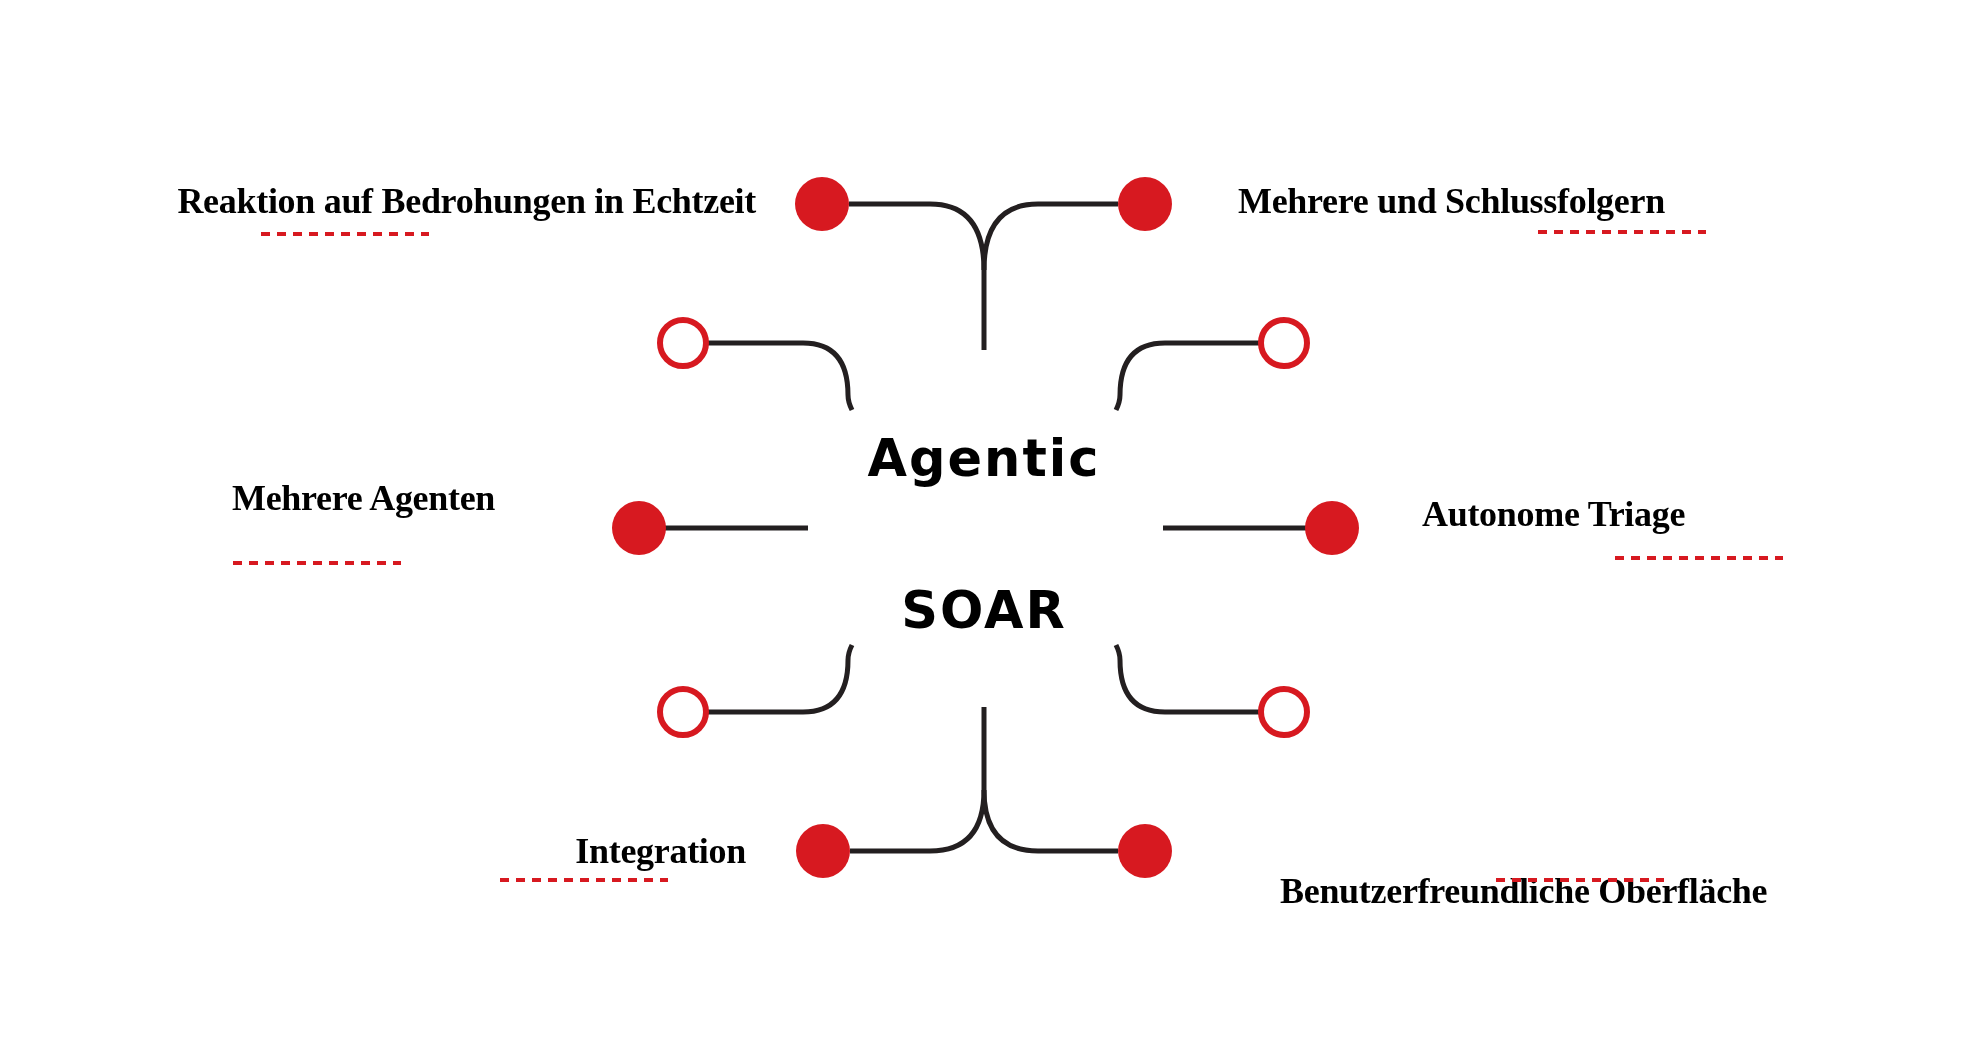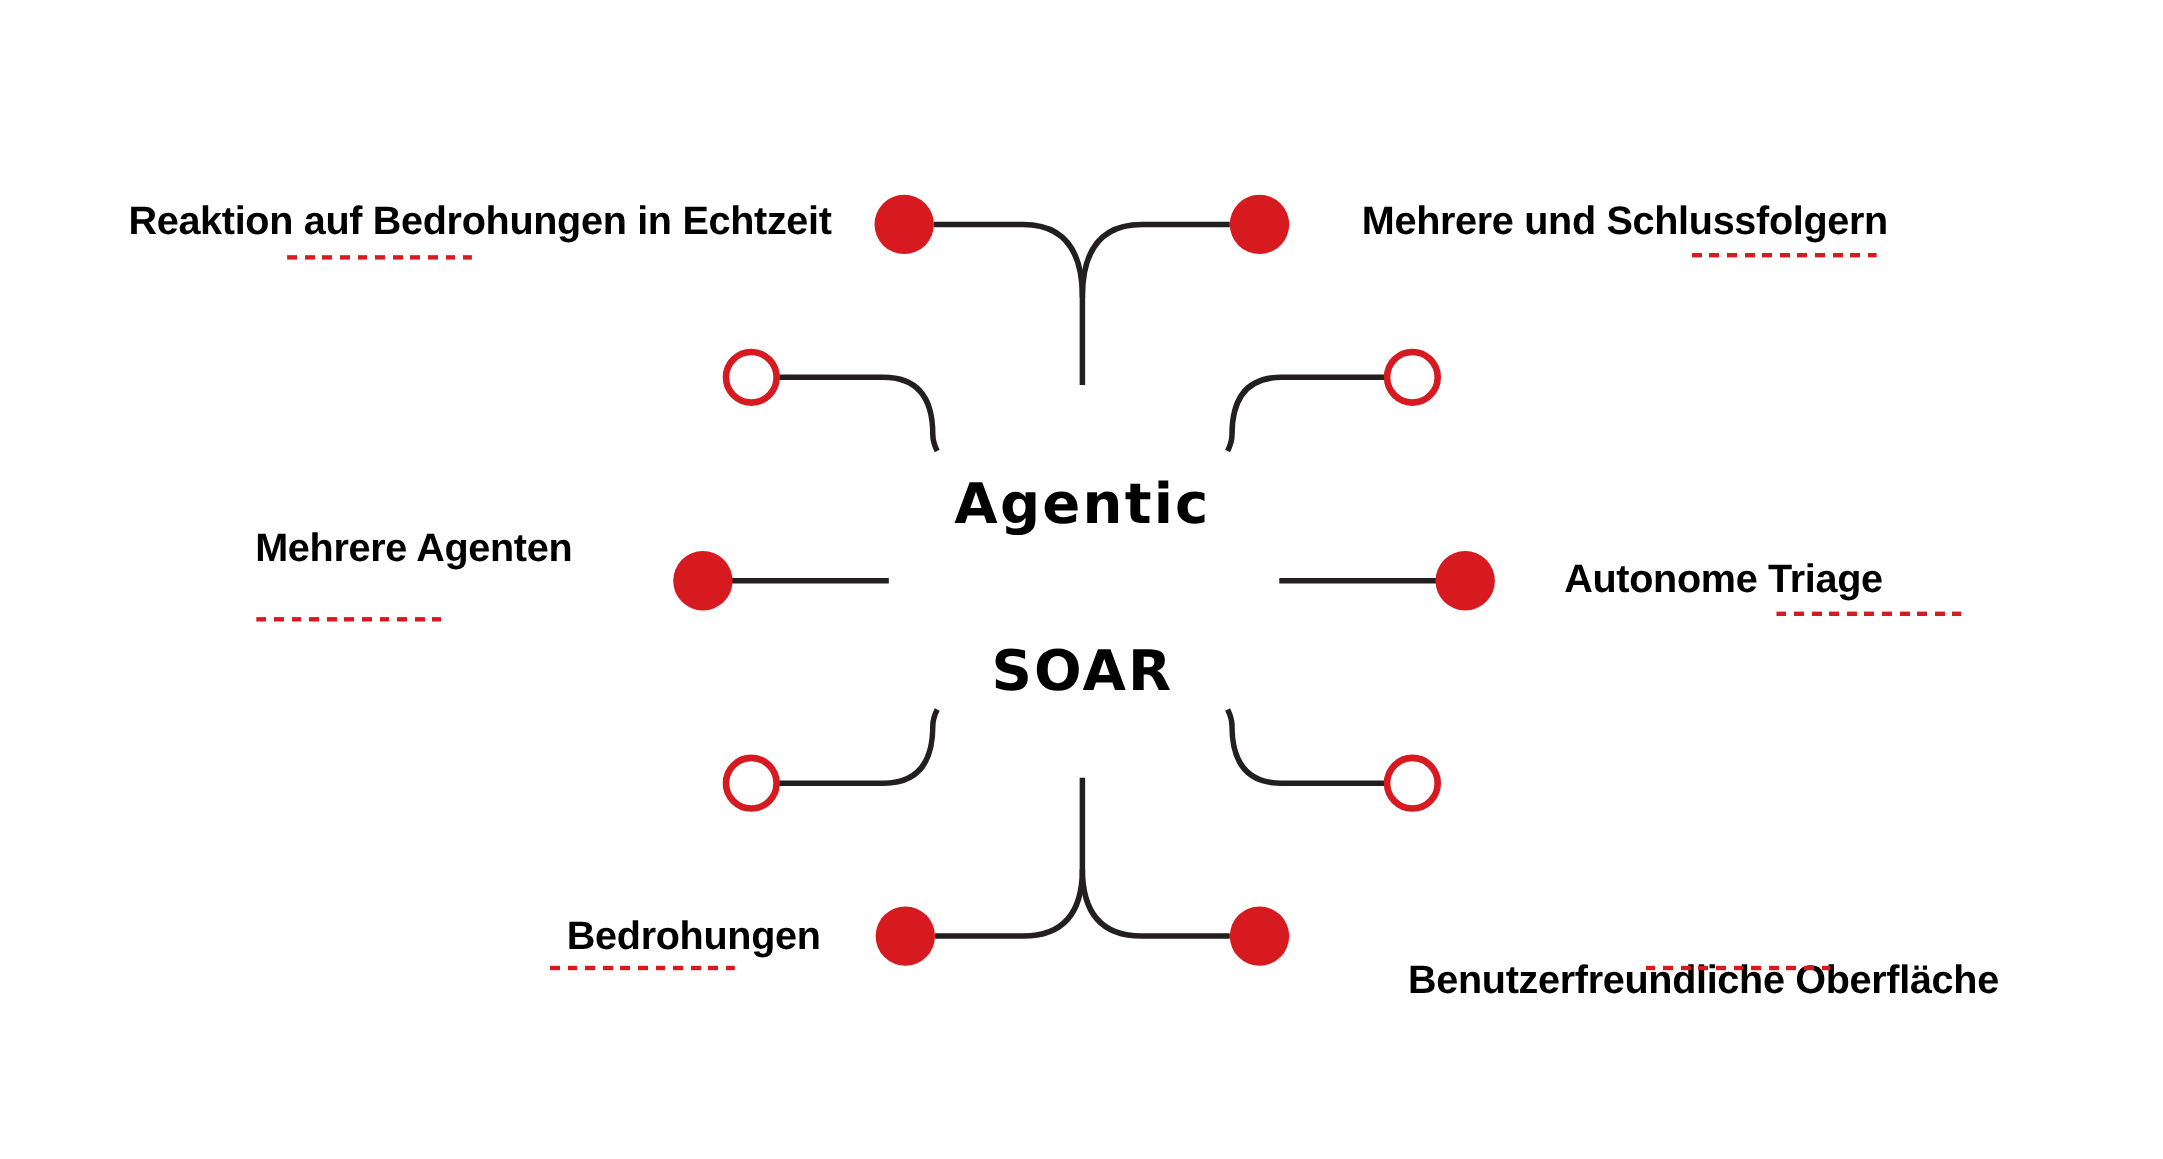--- a/index.html
+++ b/index.html
@@ -1,19 +1,19 @@
 <!DOCTYPE html>
 <html><head>
   <meta charset="utf-8">
   <style>
     html, body { margin: 0; padding: 0; background: #ffffff; }
     body { width: 1966px; height: 1054px; position: relative; overflow: hidden;
            font-family: "Liberation Sans", "DejaVu Sans", sans-serif; }
     #diagram { position: absolute; left: 0; top: 0; }
-    .label { position: absolute; font-family: Liberation Sans, sans-serif; font-weight: bold;
+    .label { position: absolute; font-family: Liberation Serif, serif; font-weight: bold;
              font-size: 36px; color: #000; white-space: nowrap; line-height: 1; letter-spacing: -0.3px; }
     .title { position: absolute; font-family: "DejaVu Sans", sans-serif; font-weight: bold;
              font-size: 51px; color: #000; white-space: nowrap; line-height: 1;
              transform: translateX(-50%); letter-spacing: 2px; }
     .dash { position: absolute; height: 4px;
             background-image: repeating-linear-gradient(to right, #d71920 0 9px, transparent 9px 16px); }
   </style>
 </head>
 <body>
 
@@ -56,20 +56,20 @@
 
 <div class="label" style="left:67px; top:183px; width:689px; text-align:right;">Reaktion auf Bedrohungen in Echtzeit</div>
 <div class="dash" style="left:261px; top:232px; width:168px;"></div>
 
 <div class="label" style="left:1238px; top:183px;">Mehrere und Schlussfolgern</div>
 <div class="dash" style="left:1538px; top:230px; width:168px;"></div>
 
 <div class="label" style="left:232px; top:480px;">Mehrere Agenten</div>
 <div class="dash" style="left:233px; top:561px; width:168px;"></div>
 
-<div class="label" style="left:1422px; top:508px;">Autonome Triage</div>
+<div class="label" style="left:1422px; top:496px;">Autonome Triage</div>
 <div class="dash" style="left:1615px; top:556px; width:168px;"></div>
 
-<div class="label" style="left:446px; top:833px; width:300px; text-align:right;">Bedrohungen</div>
+<div class="label" style="left:446px; top:833px; width:300px; text-align:right;">Integration</div>
 <div class="dash" style="left:500px; top:878px; width:168px;"></div>
 
 <div class="label" style="left:1280px; top:833px;margin-top:40px;">Benutzerfreundliche Oberfläche</div>
 <div class="dash" style="left:1496px; top:878px; width:168px;"></div>
 
 </body></html>

